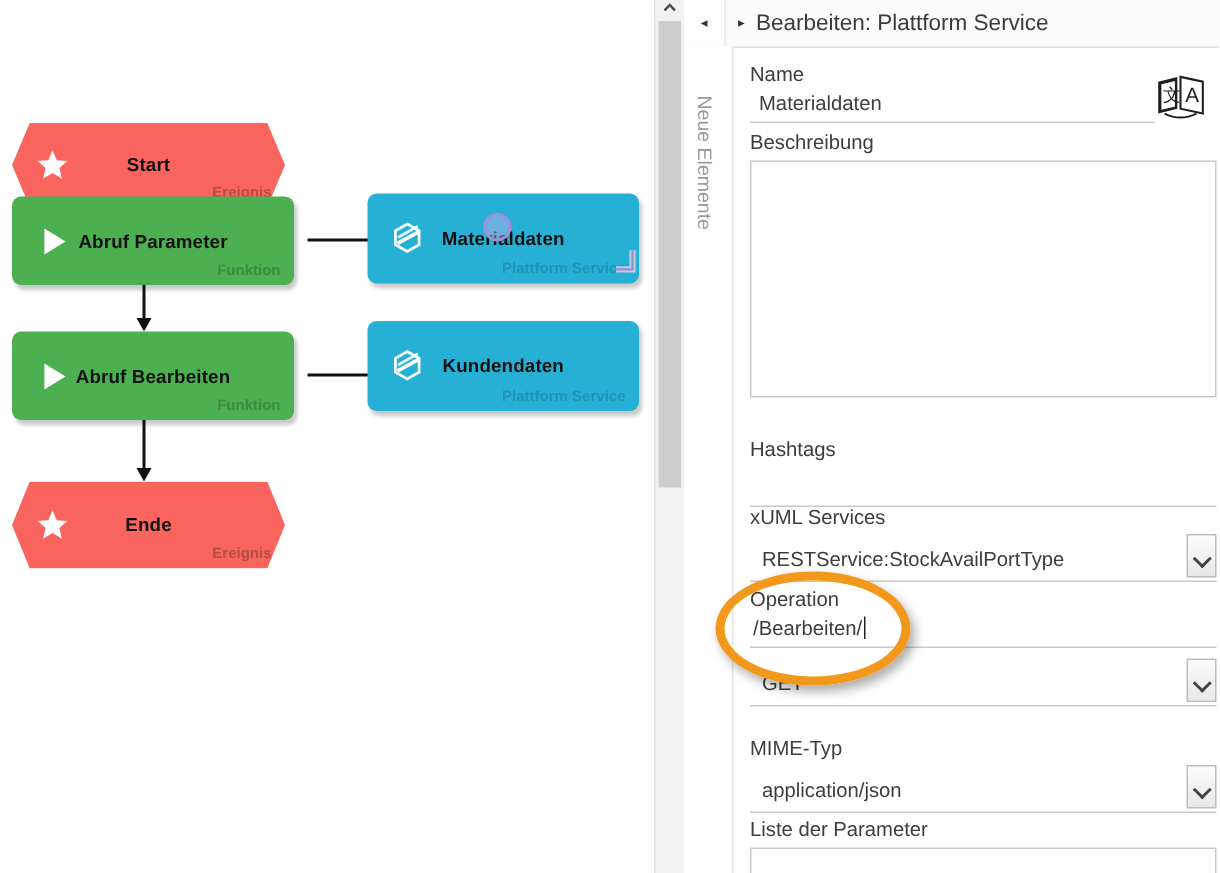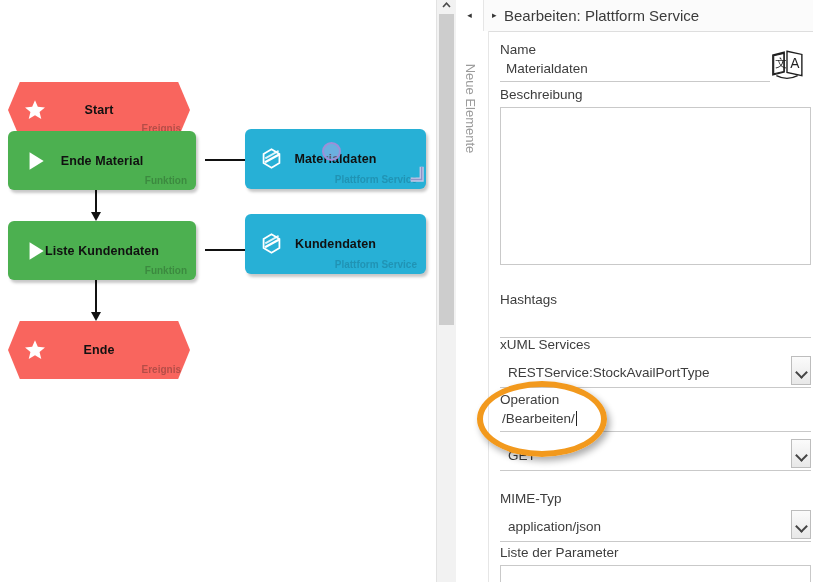--- a/index.html
+++ b/index.html
@@ -205,31 +205,31 @@
       <span class="title">Start</span>
       <span class="stereo">Ereignis</span>
     </div>
 
     <div class="node fn" style="left:8px;top:131px;width:188px;height:59px;">
       <span class="glyph">
         <svg viewBox="0 0 24 24" width="26" height="26">
             <polygon fill="#fff" points="7,4 20,12 7,20"></polygon>
           </svg>
       </span>
-      <span class="title">Ende Material</span>
+      <span class="title">Abruf Parameter</span>
       <span class="stereo">Funktion</span>
     </div>
 
     <div class="node fn" style="left:8px;top:221px;width:188px;height:59px;">
       <span class="glyph">
         <svg viewBox="0 0 24 24" width="26" height="26">
             <polygon fill="#fff" points="7,4 20,12 7,20"></polygon>
           </svg>
       </span>
-      <span class="title">Liste Kundendaten</span>
+      <span class="title">Abruf Bearbeiten</span>
       <span class="stereo">Funktion</span>
     </div>
 
     <div class="node ev" style="left:8px;top:321px;width:182px;height:58px;">
       <span class="glyph">
         <svg viewBox="0 0 24 24" width="26" height="26">
             <polygon fill="#fff" points="12,3 14.6,9.1 21.2,9.6 16.2,13.9 17.8,20.4 12,16.9 6.2,20.4 7.8,13.9 2.8,9.6 9.4,9.1"></polygon>
           </svg>
       </span>
       <span class="title">Ende</span>

